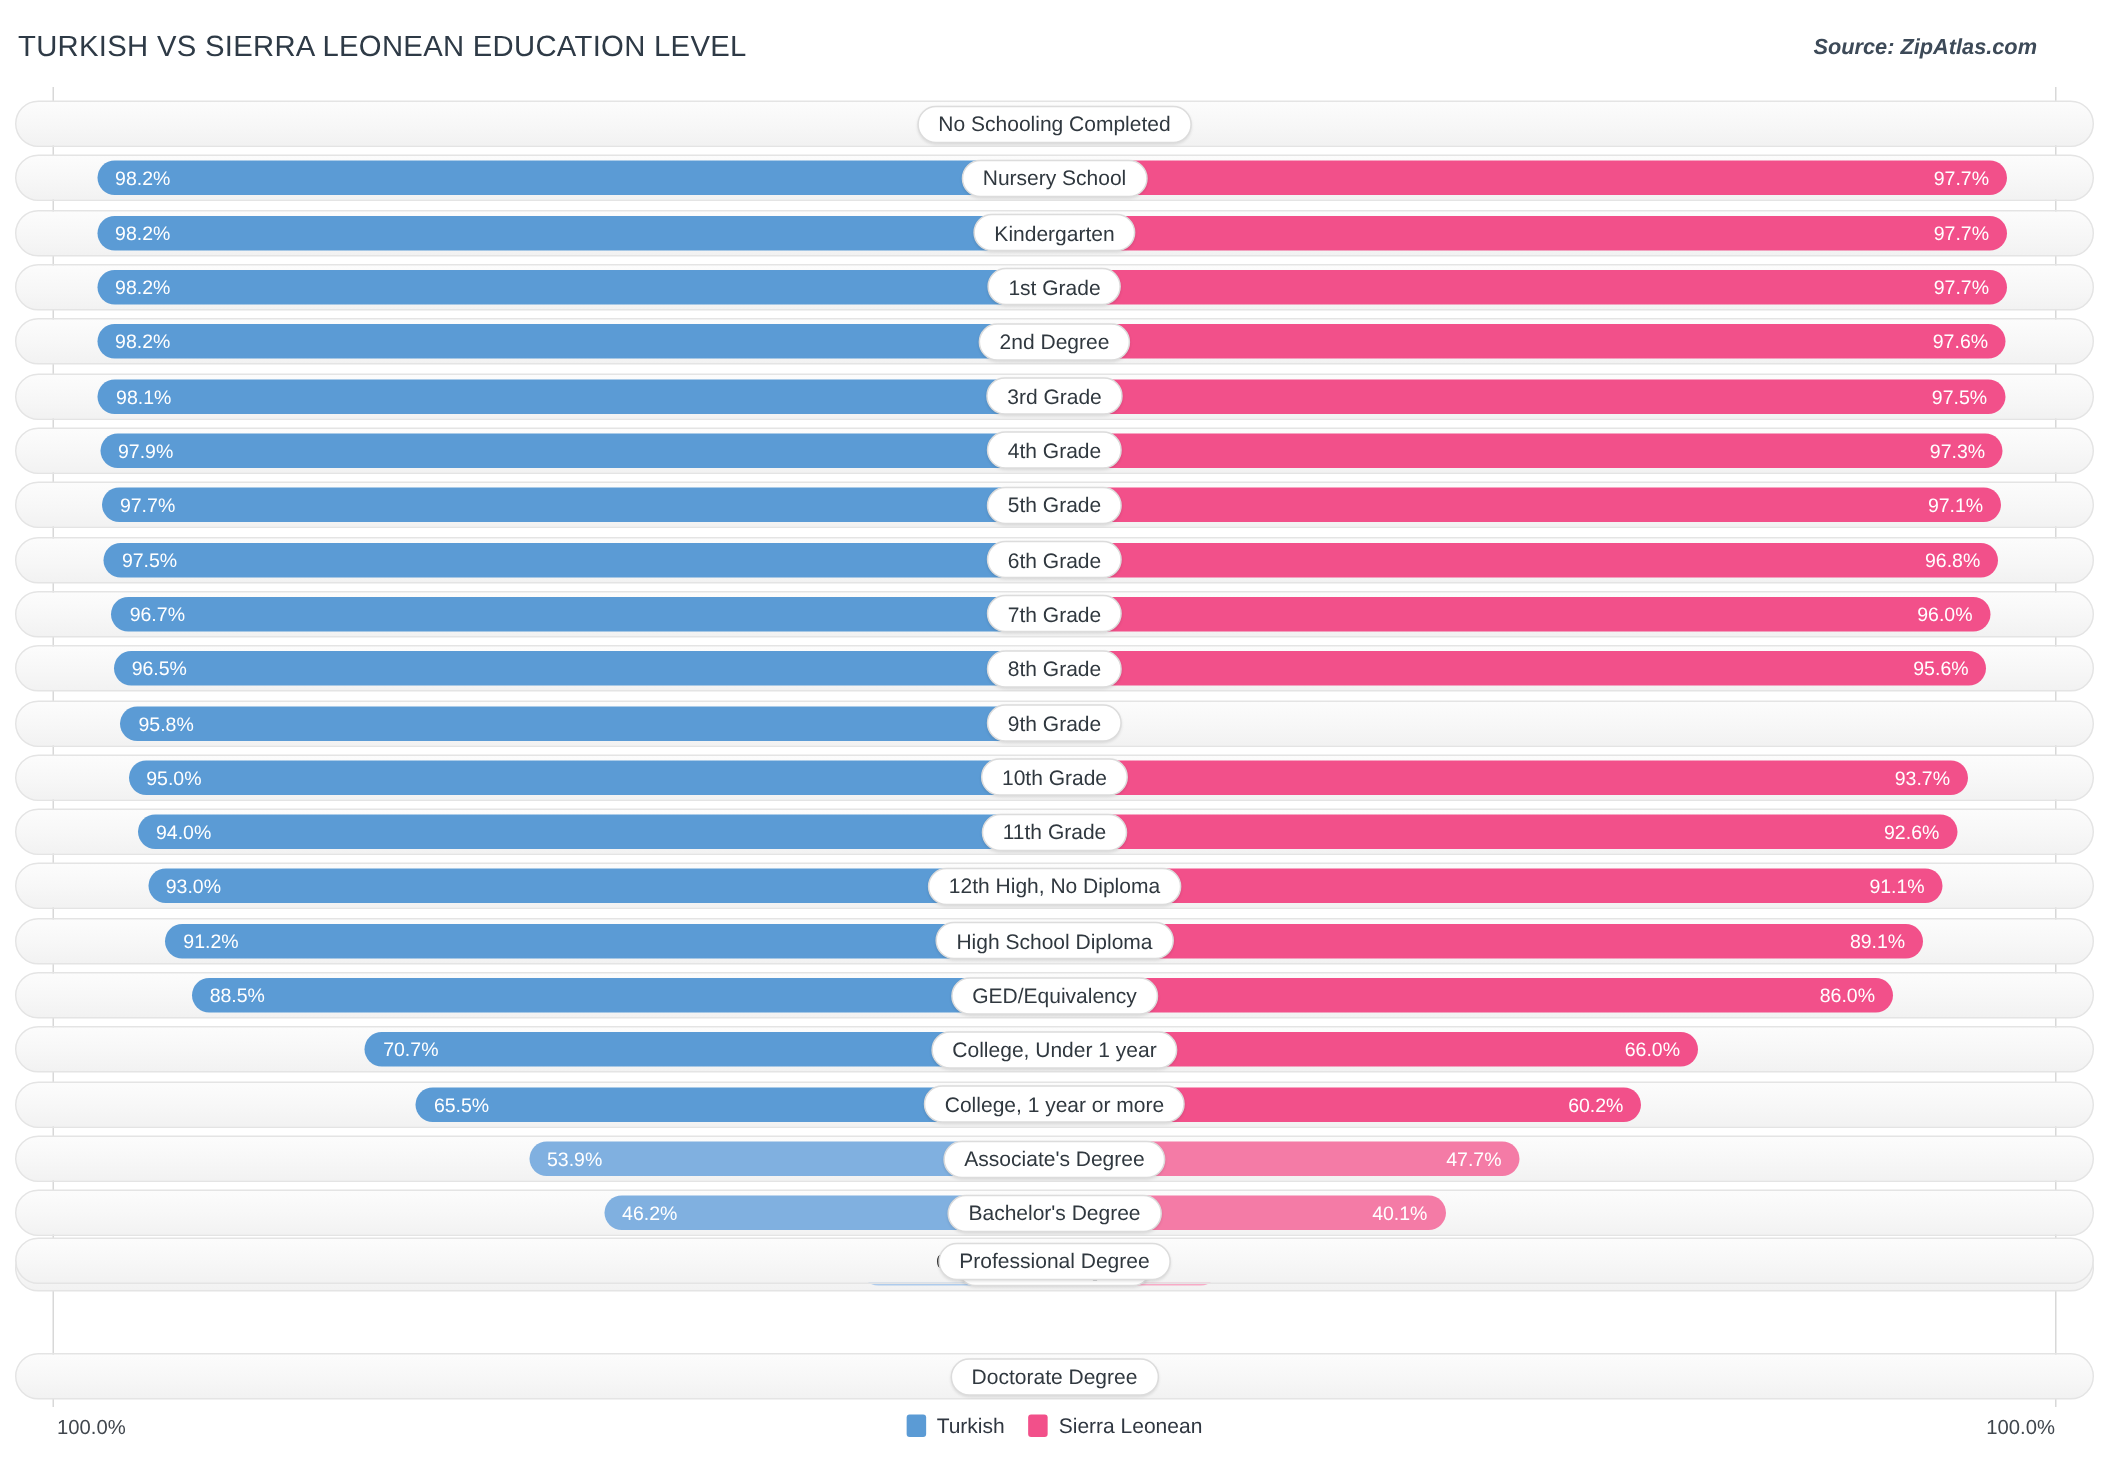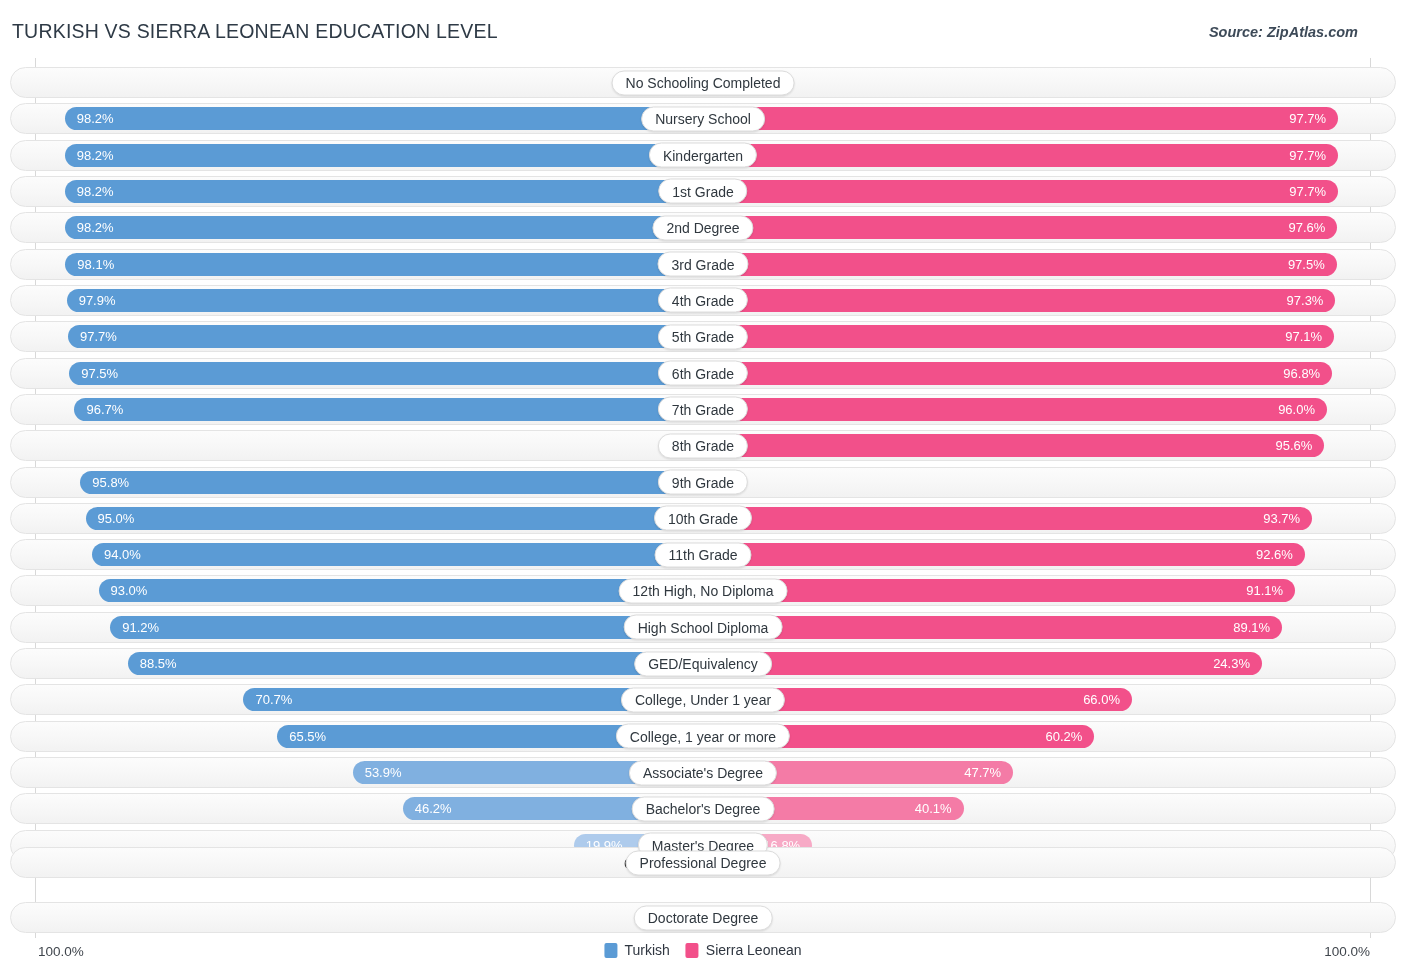--- a/index.html
+++ b/index.html
@@ -224,20 +224,23 @@
             <span class="bar-val">96.7%</span>
           </div>
           <div class="bar right-bar" style="width: 624px; background: rgb(242, 80, 138);">
             <span class="bar-val">96.0%</span>
           </div>
           <div class="pill">7th Grade</div>
         </div>
       </div>
       <div class="row" style="top: 372.2px;">
         <div class="row-inner">
+          <div class="bar left-bar" style="width: 627.25px; background: rgb(91, 155, 213);">
+            <span class="bar-val">96.5%</span>
+          </div>
           <div class="bar right-bar" style="width: 621.4px; background: rgb(242, 80, 138);">
             <span class="bar-val">95.6%</span>
           </div>
           <div class="pill">8th Grade</div>
         </div>
       </div>
       <div class="row" style="top: 408.52px;">
         <div class="row-inner">
           <div class="bar left-bar" style="width: 622.7px; background: rgb(91, 155, 213);">
             <span class="bar-val">95.8%</span>
@@ -288,21 +291,21 @@
           </div>
           <div class="pill">High School Diploma</div>
         </div>
       </div>
       <div class="row" style="top: 590.12px;">
         <div class="row-inner">
           <div class="bar left-bar" style="width: 575.25px; background: rgb(91, 155, 213);">
             <span class="bar-val">88.5%</span>
           </div>
           <div class="bar right-bar" style="width: 559px; background: rgb(242, 80, 138);">
-            <span class="bar-val">24.3%</span>
+            <span class="bar-val">86.0%</span>
           </div>
           <div class="pill">GED/Equivalency</div>
         </div>
       </div>
       <div class="row" style="top: 626.44px;">
         <div class="row-inner">
           <div class="bar left-bar" style="width: 459.55px; background: rgb(91, 155, 213);">
             <span class="bar-val">70.7%</span>
           </div>
           <div class="bar right-bar" style="width: 429px; background: rgb(242, 80, 138);">
@@ -348,21 +351,21 @@
         <div class="row-inner">
           <div class="bar left-bar" style="width: 129.35px; background: rgb(174, 203, 236);">
             <span class="bar-val">19.9%</span>
           </div>
           <div class="bar right-bar" style="width: 109.2px; background: rgb(247, 170, 198);">
             <span class="bar-val">16.8%</span>
           </div>
           <div class="pill">Master's Degree</div>
         </div>
       </div>
-      <div class="row" style="top: 789px;">
+      <div class="row" style="top: 767px;">
         <div class="row-inner">
           <div class="out-val" style="right: calc(50% + 49.3px);">6.2%</div>
           <div class="out-val" style="left: calc(50% + 38.25px);">4.5%</div>
           <div class="bar left-bar" style="width: 40.3px; background: rgb(174, 203, 236);"></div>
           <div class="bar right-bar" style="width: 29.25px; background: rgb(247, 170, 198);"></div>
           <div class="pill">Professional Degree</div>
         </div>
       </div>
       <div class="row" style="top: 844.36px;">
         <div class="row-inner">

